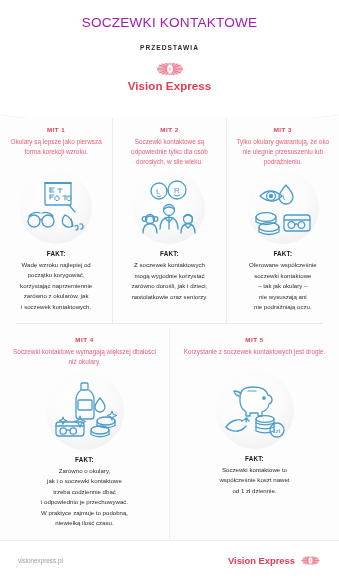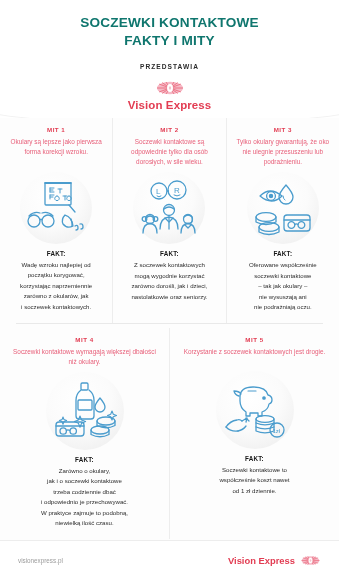--- a/index.html
+++ b/index.html
@@ -30,21 +30,21 @@
     position:absolute;
     left:-14%; right:-14%;
     top:-62px; height:186px;
     border-radius:0 0 50% 50%/0 0 26px 26px;
     background:#ffffff;
     box-shadow:0 1px 0 rgba(0,0,0,0.05);
   }
   .hdr-inner{ position:relative; z-index:2; width:100%;
     display:flex; flex-direction:column; align-items:center; }
   .title {
-    font-size:13.6px; font-weight:bold; color:#0f766e;
+    font-size:13.6px; font-weight:normal; color:#a21caf;
     letter-spacing:.2px; line-height:1.36; text-align:center;
   }
   .presents {
     margin-top:12px;
     font-size:6.6px; font-weight:bold; color:#2b2b2b;
     letter-spacing:1.05px;
   }
   
   .logo-block{ margin-top:10px; display:flex; flex-direction:column; align-items:center; }
   .eye-mark{ width:30px; height:16px; }
@@ -110,21 +110,20 @@
 </style>
 </head>
 <body>
 
 <div class="page">
 
   <div class="header">
     <div class="hdr-inner">
       <div class="title">
         <div>SOCZEWKI KONTAKTOWE</div>
-        <div>FAKTY I MITY</div>
       </div>
       <div class="presents">PRZEDSTAWIA</div>
       <div class="logo-block">
         <svg class="eye-mark" viewBox="0 0 60 32">
           <g fill="#e8566e">
             <ellipse cx="30" cy="16" rx="26" ry="12.5" fill="#f6b9c6"></ellipse>
             <g stroke="#e23c52" stroke-width="1.1">
               <path d="M30 16 L4 16 M30 16 L56 16 M30 16 L8 8 M30 16 L52 8 M30 16 L8 24 M30 16 L52 24
                        M30 16 L14 5 M30 16 L46 5 M30 16 L14 27 M30 16 L46 27
                        M30 16 L22 4 M30 16 L38 4 M30 16 L22 28 M30 16 L38 28"></path>

